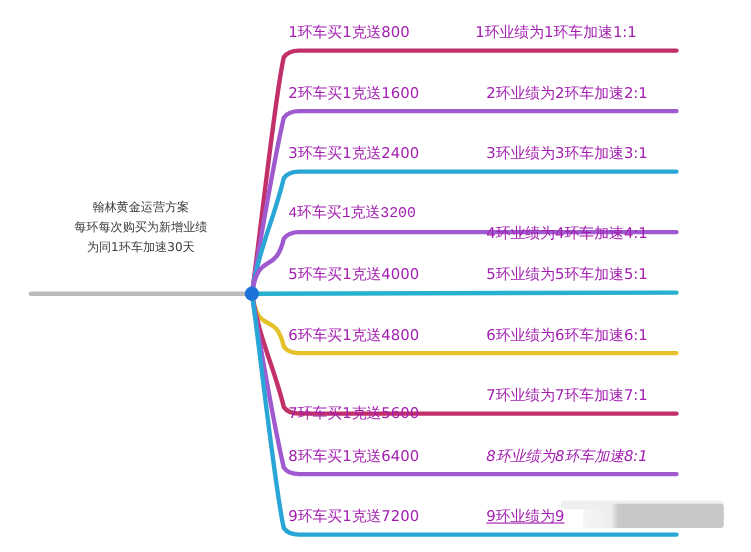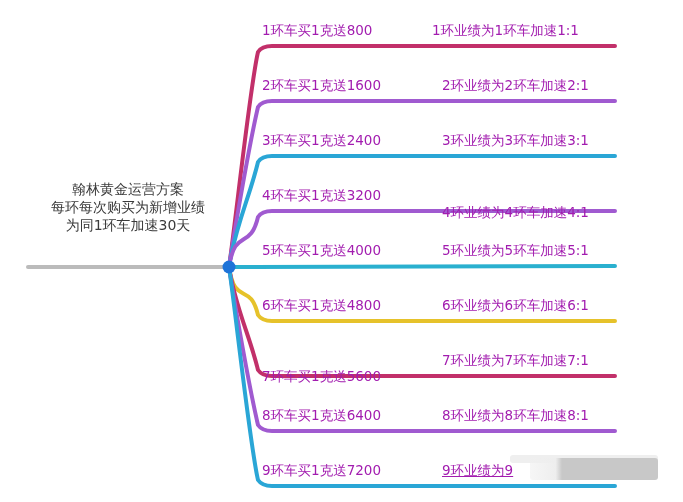--- a/index.html
+++ b/index.html
@@ -21,21 +21,21 @@
       top: 0;
       width: 683px;
       height: 502px;
     }
     .root-text {
       position: absolute;
       left: 30px;
       top: 180px;
       width: 196px;
       text-align: center;
-      font-size: 14px;
+      font-size: 11px;
       line-height: 18px;
       color: #3a3a3a;
     }
     .root-text div { white-space: nowrap; }
     .branch-label {
       position: absolute;
       font-size: 13.5px;
       color: #a21caf;
       white-space: nowrap;
       line-height: 16px;
@@ -87,33 +87,33 @@
 <div id="branch-labels">
   <span class="branch-label" style="left:262px;top:22px;">1环车买1克送800</span>
   <span class="branch-label" style="left:432px;top:22px;">1环业绩为1环车加速1:1</span>
 
   <span class="branch-label" style="left:262px;top:77px;">2环车买1克送1600</span>
   <span class="branch-label" style="left:442px;top:77px;">2环业绩为2环车加速2:1</span>
 
   <span class="branch-label" style="left:262px;top:132px;">3环车买1克送2400</span>
   <span class="branch-label" style="left:442px;top:132px;">3环业绩为3环车加速3:1</span>
 
-  <span class="branch-label" style="left:262px;top:187px;">4环车买1克送3200</span>
+  <span class="branch-label" style="left:262px;top:187px;font-family:Liberation Mono, monospace;">4环车买1克送3200</span>
   <span class="branch-label" style="left:442px;top:204px;">4环业绩为4环车加速4:1</span>
 
   <span class="branch-label" style="left:262px;top:242px;">5环车买1克送4000</span>
   <span class="branch-label" style="left:442px;top:242px;">5环业绩为5环车加速5:1</span>
 
   <span class="branch-label" style="left:262px;top:297px;">6环车买1克送4800</span>
   <span class="branch-label" style="left:442px;top:297px;">6环业绩为6环车加速6:1</span>
 
   <span class="branch-label" style="left:262px;top:352px;margin-top:16px;">7环车买1克送5600</span>
   <span class="branch-label" style="left:442px;top:352px;">7环业绩为7环车加速7:1</span>
 
   <span class="branch-label" style="left:262px;top:407px;">8环车买1克送6400</span>
-  <span class="branch-label" style="left:442px;top:407px;">8环业绩为8环车加速8:1</span>
+  <span class="branch-label" style="left:442px;top:407px;font-style:italic;">8环业绩为8环车加速8:1</span>
 
   <span class="branch-label" style="left:262px;top:462px;">9环车买1克送7200</span>
   <span class="branch-label" style="left:442px;top:462px;text-decoration:underline;">9环业绩为9</span>
 </div>
 
 <div class="watermark-top"></div>
 <div class="watermark"></div>
 
 </body></html>

